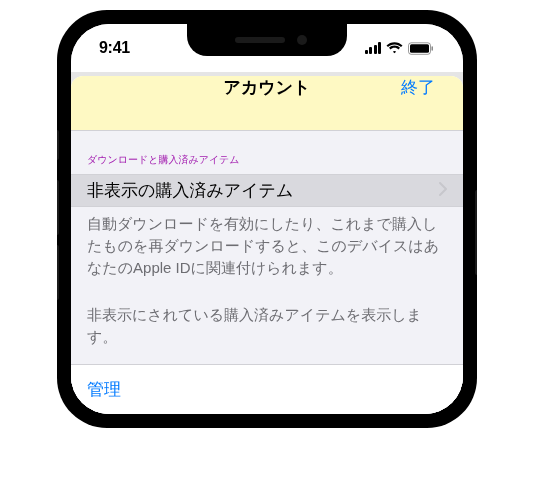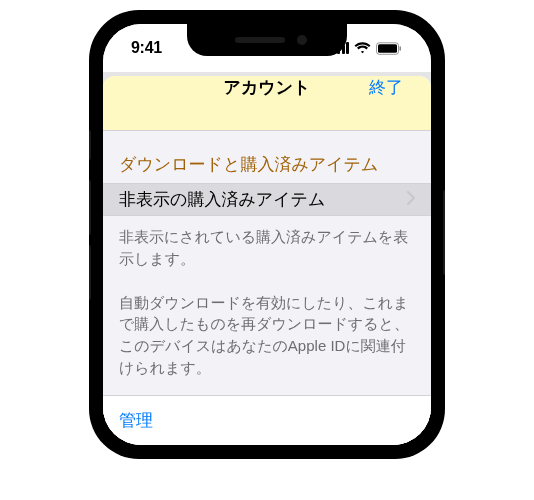--- a/index.html
+++ b/index.html
@@ -10,21 +10,21 @@
     
     body {
       font-family: -apple-system, "Hiragino Sans", "Hiragino Kaku Gothic ProN", sans-serif;
       background: #fff;
       display: flex;
       justify-content: center;
       padding: 0;
     }
     
     .phone-frame {
-      width: 356px;
+      width: 420px;
       background: #000;
       border-radius: 50px;
       padding: 10px;
       margin-top: 10px;
       position: relative;
       overflow: hidden;
     }
     
     .phone-inner {
       background: #000;
@@ -150,22 +150,22 @@
       color: #007aff;
       font-weight: 400;
     }
     
     .content {
       background: #f2f2f7;
     }
     
     .section-header {
       padding: 22px 16px 7px 16px;
-      font-size: 17px;
-      color: #a16207;
+      font-size: 10px;
+      color: #a21caf;
       letter-spacing: 0;
     }
     
     .cell {
       background: #fff;
       padding: 4px 16px;
       display: flex;
       align-items: center;
       justify-content: space-between;
       border-top: 0.5px solid #d1d1d6;
@@ -293,23 +293,23 @@
 
             <div class="cell highlighted">
               <span class="cell-label">非表示の購入済みアイテム</span>
               <span class="chevron">
                 <svg width="8" height="14" viewBox="0 0 8 14">
                   <path d="M1 1l6 6-6 6" stroke="#c7c7cc" stroke-width="2" fill="none" stroke-linecap="round" stroke-linejoin="round"></path>
                 </svg>
               </span>
             </div>
 
+            <div class="section-footer" style="padding-top:6px">自動ダウンロードを有効にしたり、これまで購入したものを再ダウンロードすると、このデバイスはあなたのApple IDに関連付けられます。</div>
+
             <div class="section-footer">非表示にされている購入済みアイテムを表示します。</div>
-
-            <div class="section-footer" style="padding-top:6px">自動ダウンロードを有効にしたり、これまで購入したものを再ダウンロードすると、このデバイスはあなたのApple IDに関連付けられます。</div>
 
 
             <div class="cell-centered">
               <span class="cell-centered-label">管理</span>
             </div>
 
           </div>
         </div>
       </div>
     </div>

